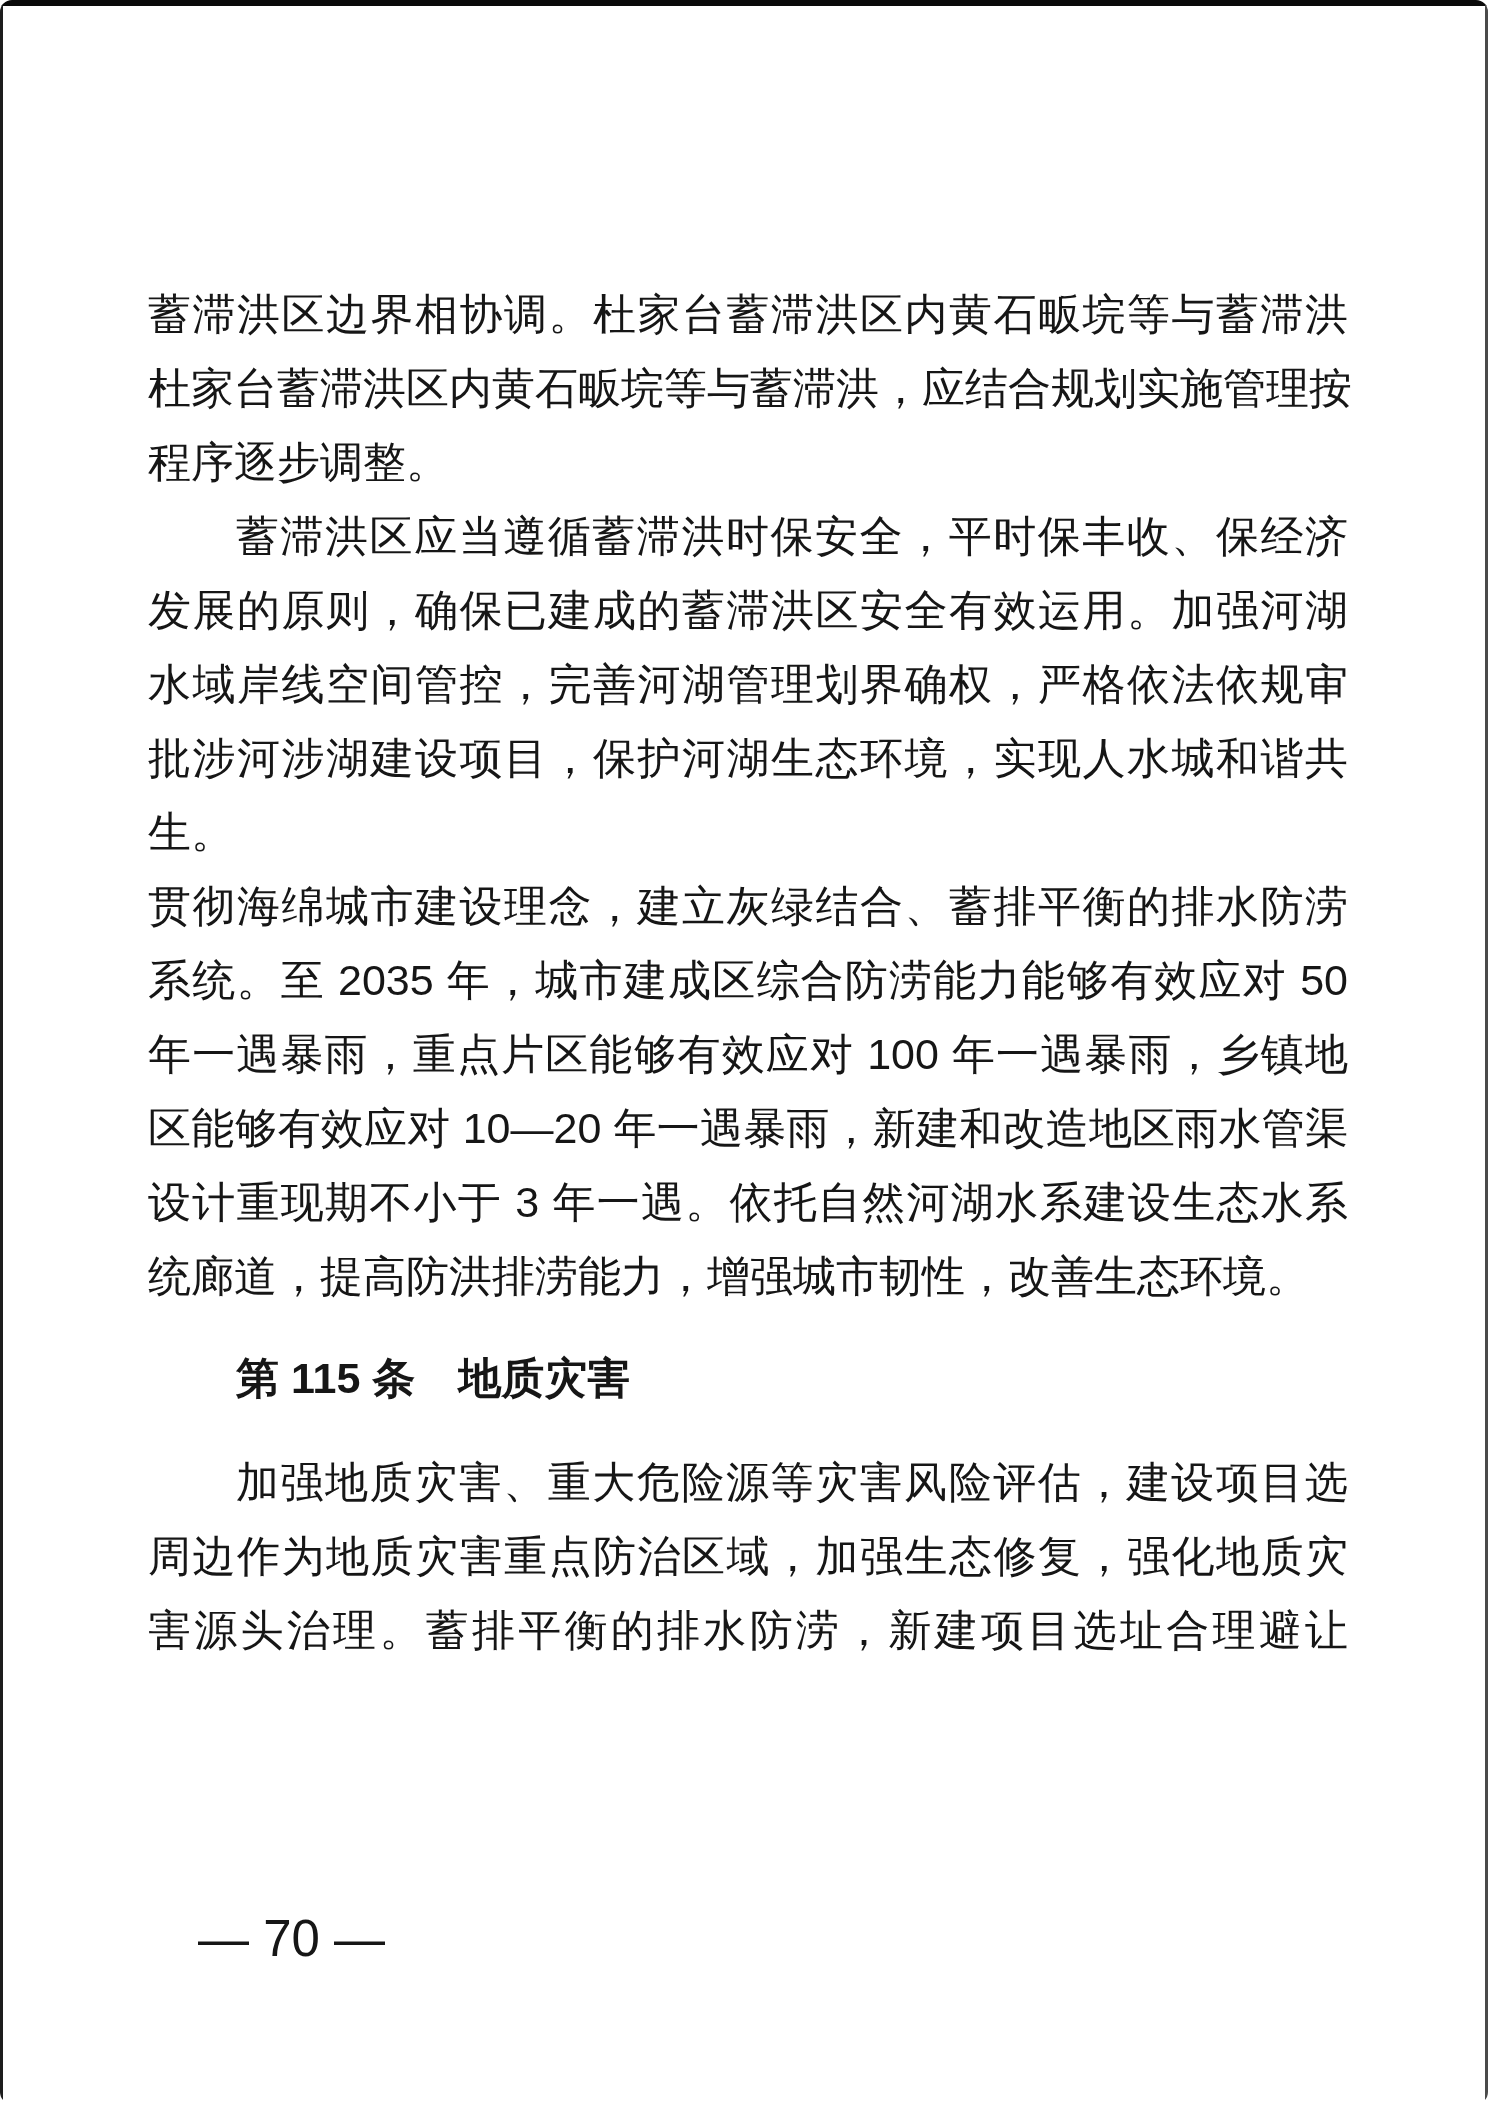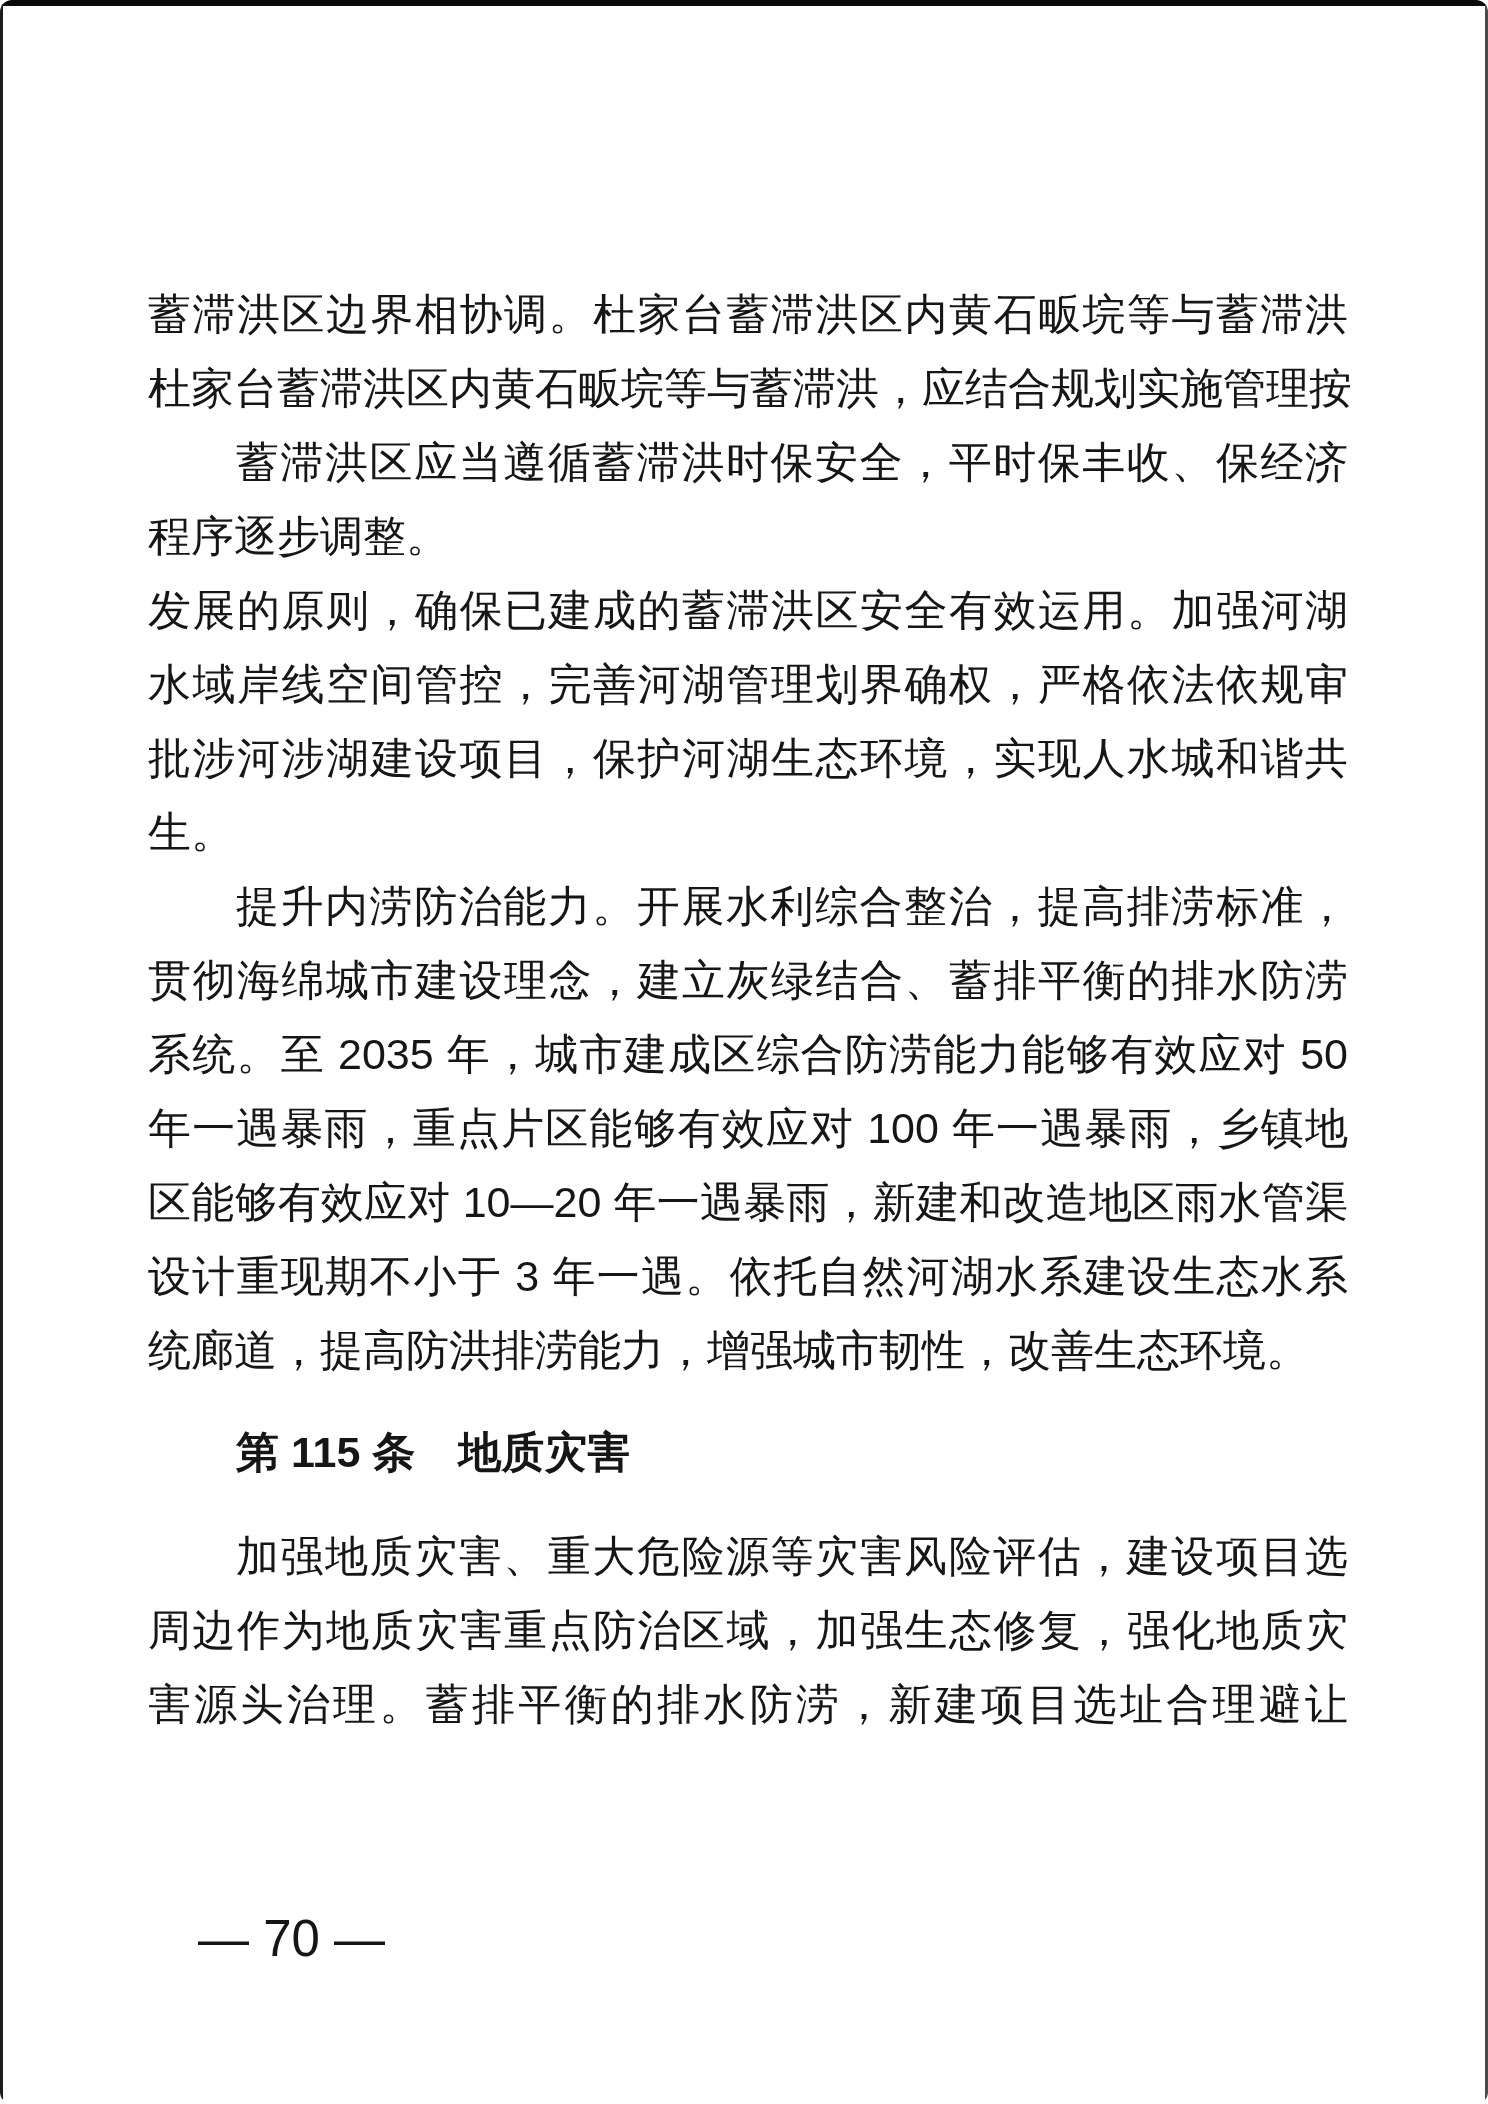--- a/index.html
+++ b/index.html
@@ -59,27 +59,26 @@
 <body>
 
 <div class="page">
   <div class="edge-top"></div>
   <div class="edge-left"></div>
   <div class="edge-right"></div>
 
   <div class="textblock" id="text-area">
       <div class="line">蓄滞洪区边界相协调。杜家台蓄滞洪区内黄石畈垸等与蓄滞洪</div>
       <div class="line">杜家台蓄滞洪区内黄石畈垸等与蓄滞洪，应结合规划实施管理按</div>
+      <div class="line last">程序逐步调整。</div>
       <div class="line indent">蓄滞洪区应当遵循蓄滞洪时保安全，平时保丰收、保经济</div>
-      <div class="line last">程序逐步调整。</div>
       <div class="line">发展的原则，确保已建成的蓄滞洪区安全有效运用。加强河湖</div>
       <div class="line">水域岸线空间管控，完善河湖管理划界确权，严格依法依规审</div>
       <div class="line">批涉河涉湖建设项目，保护河湖生态环境，实现人水城和谐共</div>
       <div class="line last">生。</div>
-      <div class="line indent">提升内涝防治能力。开展水利综合整治，提高排涝标准，</div>
       <div class="line">贯彻海绵城市建设理念，建立灰绿结合、蓄排平衡的排水防涝</div>
       <div class="line">系统。至 2035 年，城市建成区综合防涝能力能够有效应对 50</div>
       <div class="line">年一遇暴雨，重点片区能够有效应对 100 年一遇暴雨，乡镇地</div>
       <div class="line">区能够有效应对 10—20 年一遇暴雨，新建和改造地区雨水管渠</div>
       <div class="line">设计重现期不小于 3 年一遇。依托自然河湖水系建设生态水系</div>
       <div class="line last">统廊道，提高防洪排涝能力，增强城市韧性，改善生态环境。</div>
       <div class="heading">第 115 条　地质灾害</div>
       <div class="line indent">加强地质灾害、重大危险源等灾害风险评估，建设项目选</div>
       <div class="line">周边作为地质灾害重点防治区域，加强生态修复，强化地质灾</div>
       <div class="line">害源头治理。蓄排平衡的排水防涝，新建项目选址合理避让</div>

